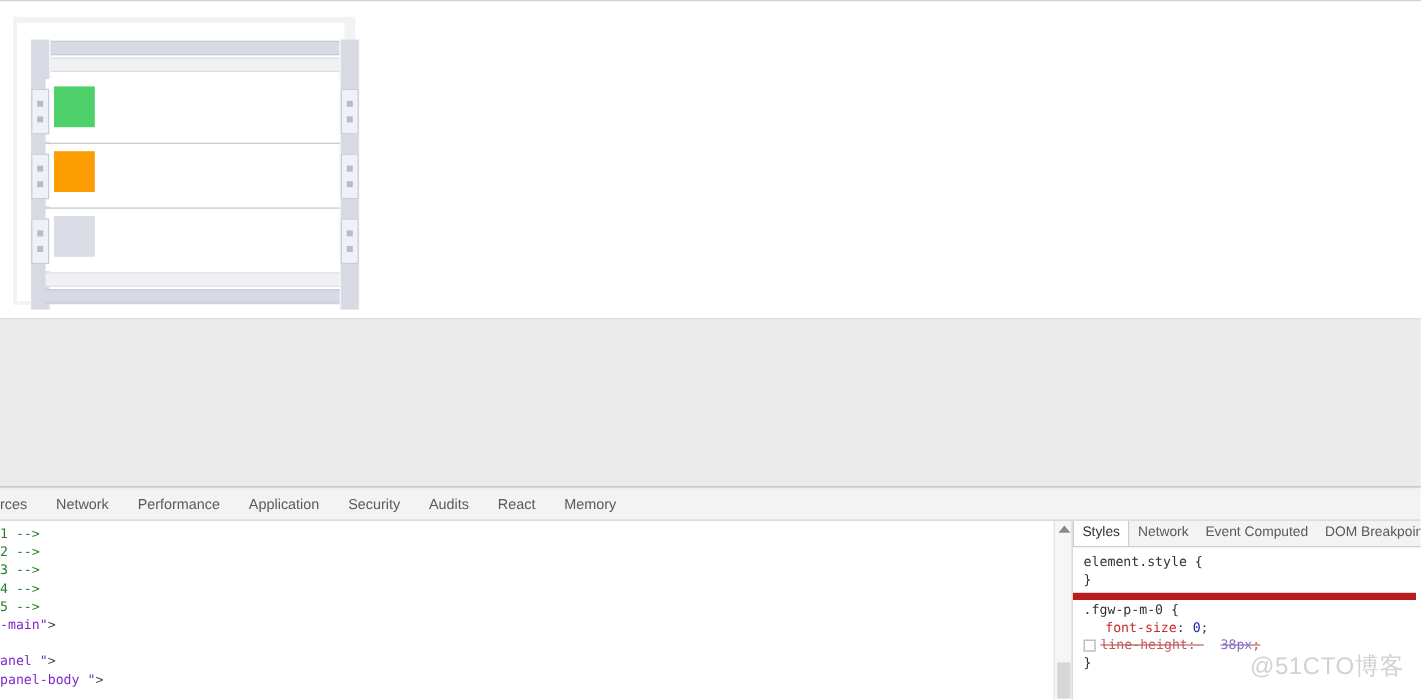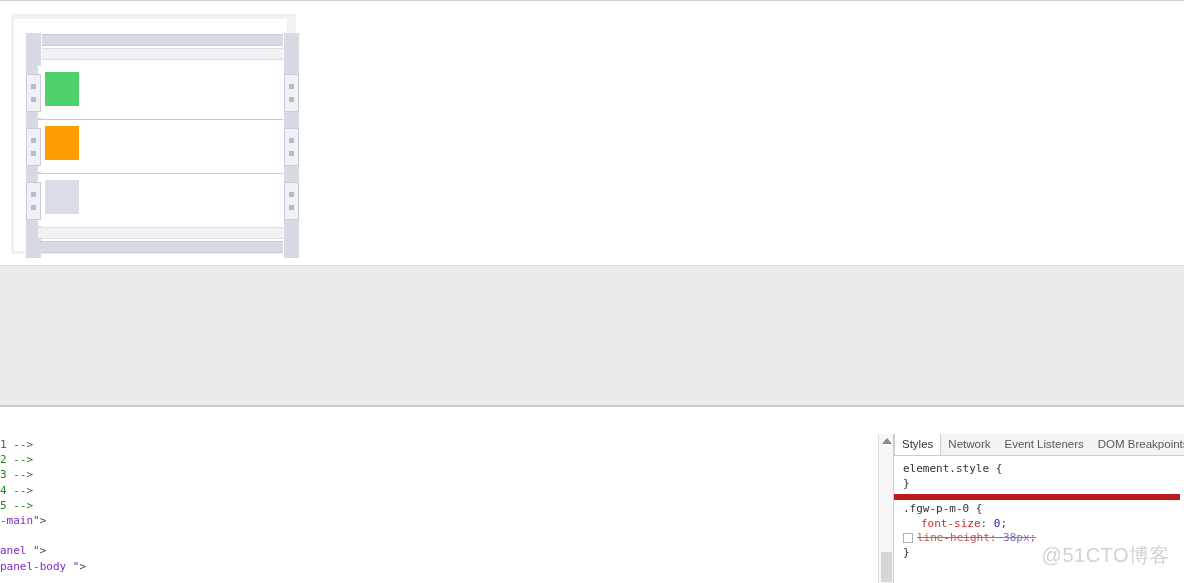--- a/index.html
+++ b/index.html
@@ -314,21 +314,21 @@
     margin-right: 4px;
     flex: 0 0 auto;
     box-sizing: border-box;
   }
   .decl.disabled .prop-name,
   .decl.disabled .prop-val,
   .decl.disabled .tok-punct {
     text-decoration: line-through;
     color: #c15b5b;
   }
-  .decl.disabled .prop-val { color: #8a6fc0; }
+  .decl.disabled .prop-val { color: #8a6fc0; margin-left: 14px; }
 
   
   #watermark {
     position: absolute;
     right: 14px;
     bottom: 14px;
     font-size: 20px;
     color: #d2d2d2;
     font-family: "Liberation Sans", sans-serif;
     letter-spacing: 0.5px;
@@ -393,20 +393,30 @@
         <i></i>
         <i></i>
       </div>
   </div>
 
   <div id="page-body-area"></div>
 </div>
 
 <div id="devtools">
 
+  <div id="devtools-tabbar">
+      <div class="dt-tab first">rces</div>
+      <div class="dt-tab">Network</div>
+      <div class="dt-tab">Performance</div>
+      <div class="dt-tab">Application</div>
+      <div class="dt-tab">Security</div>
+      <div class="dt-tab">Audits</div>
+      <div class="dt-tab">React</div>
+      <div class="dt-tab">Memory</div>
+    </div>
 
   <div id="dt-split">
 
     <div id="dom-tree">
         <div class="dom-line"><span class="tok-comment">1 --&gt;</span></div>
         <div class="dom-line"><span class="tok-comment">2 --&gt;</span></div>
         <div class="dom-line"><span class="tok-comment">3 --&gt;</span></div>
         <div class="dom-line"><span class="tok-comment">4 --&gt;</span></div>
         <div class="dom-line"><span class="tok-comment">5 --&gt;</span></div>
         <div class="dom-line"><span class="tok-attr">-main"</span><span class="tok-punct">&gt;</span></div>
@@ -418,21 +428,21 @@
 
     <div id="dt-scroll">
       <div class="arrow"></div>
       <div class="thumb"></div>
     </div>
 
     <div id="styles-pane">
       <div id="styles-tabbar">
           <div class="st-tab active">Styles</div>
           <div class="st-tab">Network</div>
-          <div class="st-tab">Event Listeners</div>
+          <div class="st-tab">Event Computed</div>
           <div class="st-tab">DOM Breakpoints</div>
         </div>
       <div id="styles-rules">
           <div class="rule-block muted"><div class="sel-name">element.style {</div><div class="sel-name">}</div></div>
           <div class="rule-block bordered"><div class="sel-name">.fgw-p-m-0 {</div><div class="decl"><span class="indent"></span><span class="prop-name">font-size</span><span class="tok-punct">: </span><span class="prop-val">0</span><span class="tok-punct">;</span></div><div class="decl disabled"><span class="decl-cb"></span><span class="prop-name">line-height</span><span class="tok-punct">: </span><span class="prop-val">38px</span><span class="tok-punct">;</span></div><div class="sel-name">}</div></div>
         </div>
     </div>
 
   </div>
 </div>

